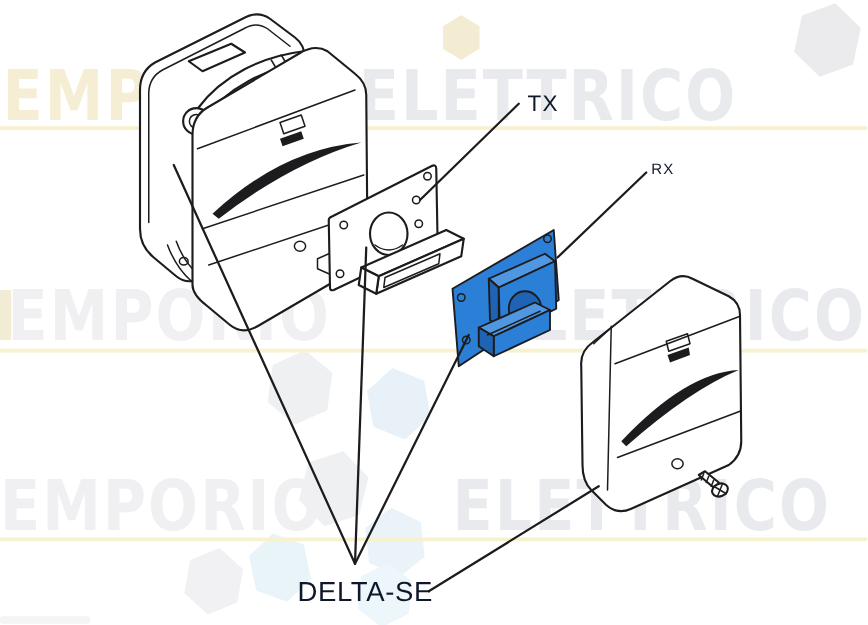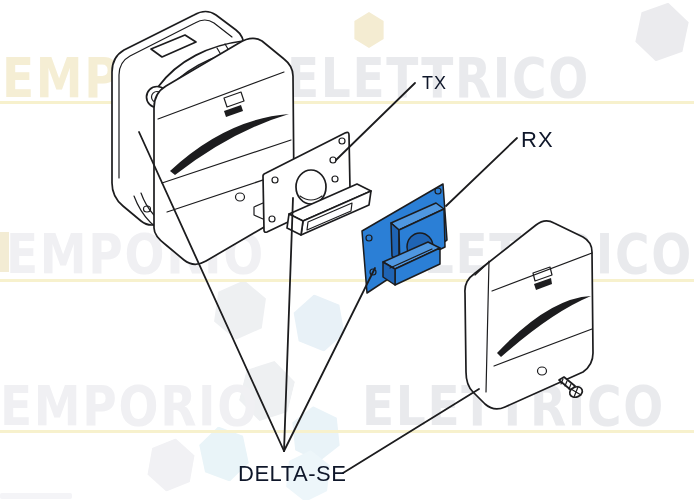--- a/index.html
+++ b/index.html
@@ -28,21 +28,21 @@
   .ln-thin{fill:none;stroke:var(--line);stroke-width:1.2;stroke-linecap:round;stroke-linejoin:round;}
   .white{fill:#ffffff;stroke:var(--line);stroke-width:1.7;stroke-linejoin:round;}
   .dark{fill:var(--line);stroke:none;}
   .blue{fill:var(--rx-blue);stroke:var(--line);stroke-width:1.5;stroke-linejoin:round;}
   .blue-d{fill:var(--rx-blue-dark);stroke:var(--line);stroke-width:1.5;stroke-linejoin:round;}
   .blue-l{fill:var(--rx-blue-light);stroke:var(--line);stroke-width:1.5;stroke-linejoin:round;}
   .leader{fill:none;stroke:var(--line);stroke-width:1.8;stroke-linecap:round;}
   
   .lbl{position:absolute;z-index:3;color:#0f172a;line-height:1;}
   .lbl-tx{left:422px;top:74px;font-size:18px;letter-spacing:1px;}
-  .lbl-rx{left:521px;top:129px;font-size:22px;letter-spacing:1px;}
+  .lbl-rx{left:521px;top:129px;font-size:12px;letter-spacing:1px;}
   .lbl-model{left:238px;top:463px;font-size:22px;letter-spacing:.5px;}
 </style>
 </head>
 <body style="--line: #1c1c1e; --rx-blue: #2b7fd6; --rx-blue-dark: #1f64b4; --rx-blue-light: #4f97e0; --wm-yellow: #f5eed4; --wm-pale: #f0f0f3; --wm-gray: #e9eaed; --wm-line: #f7f1cd; background: rgb(255, 255, 255);">
 
 <div class="wm-layer">
 
   <div class="hex" style="left:224px;top:44px;width:46px;height:50px;background:#e7e7ea;"></div>
   <div class="hex" style="left:236px;top:57px;width:22px;height:24px;background:#f6f6f8;"></div>
   <div class="hex" style="left:352px;top:12px;width:34px;height:36px;background:#f4ecd2;"></div>

